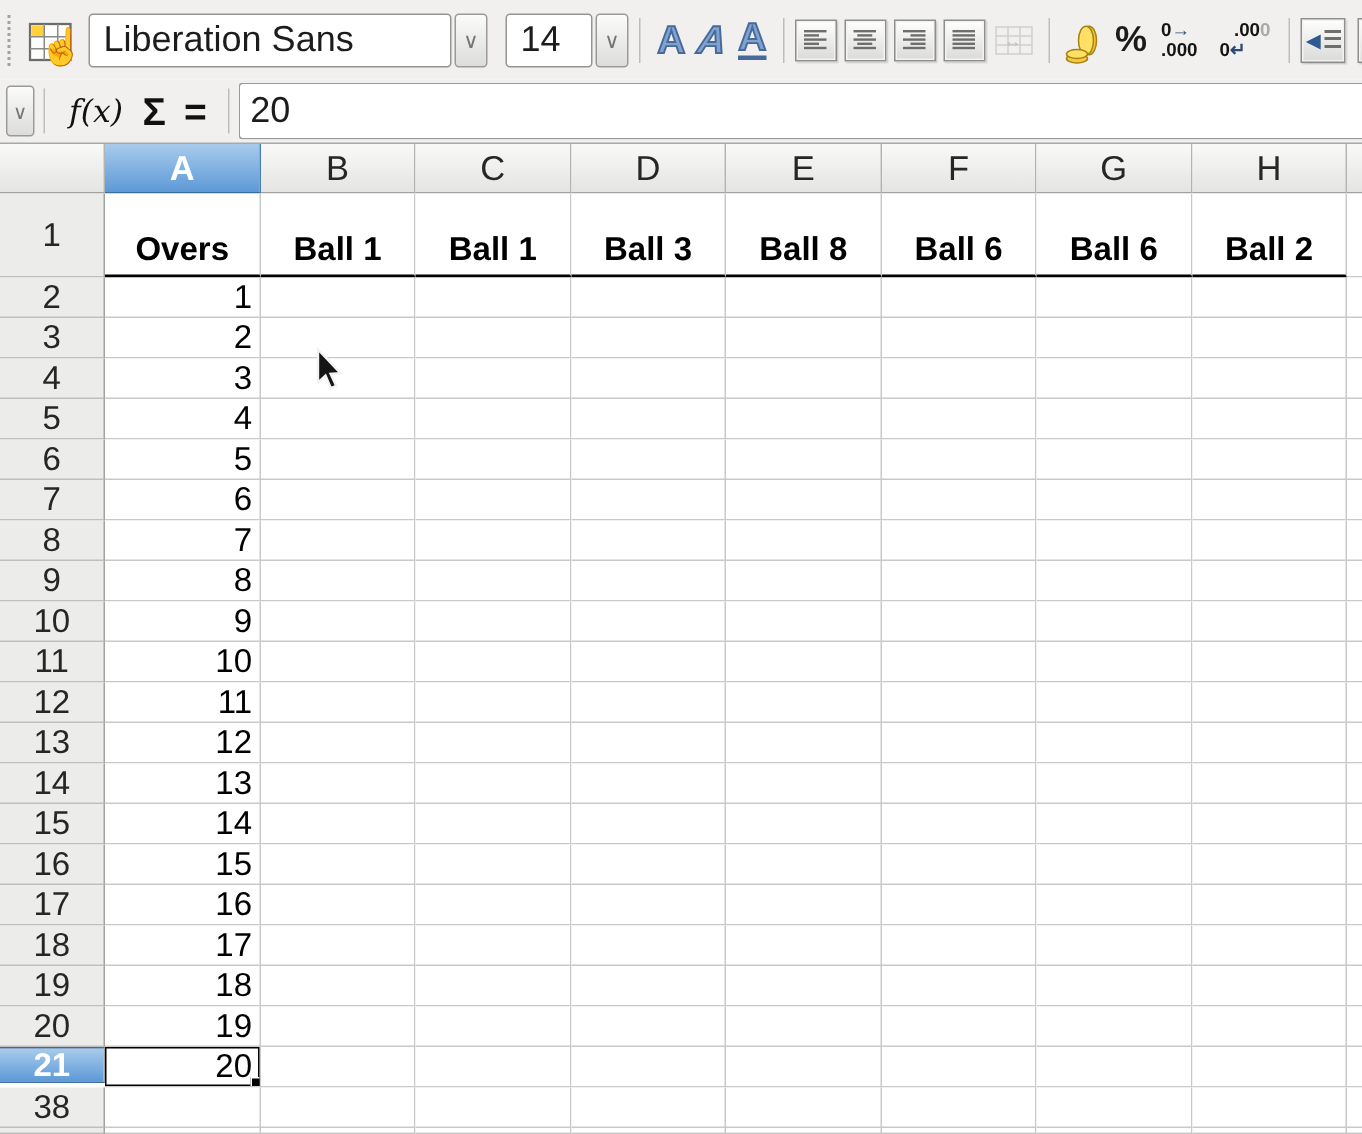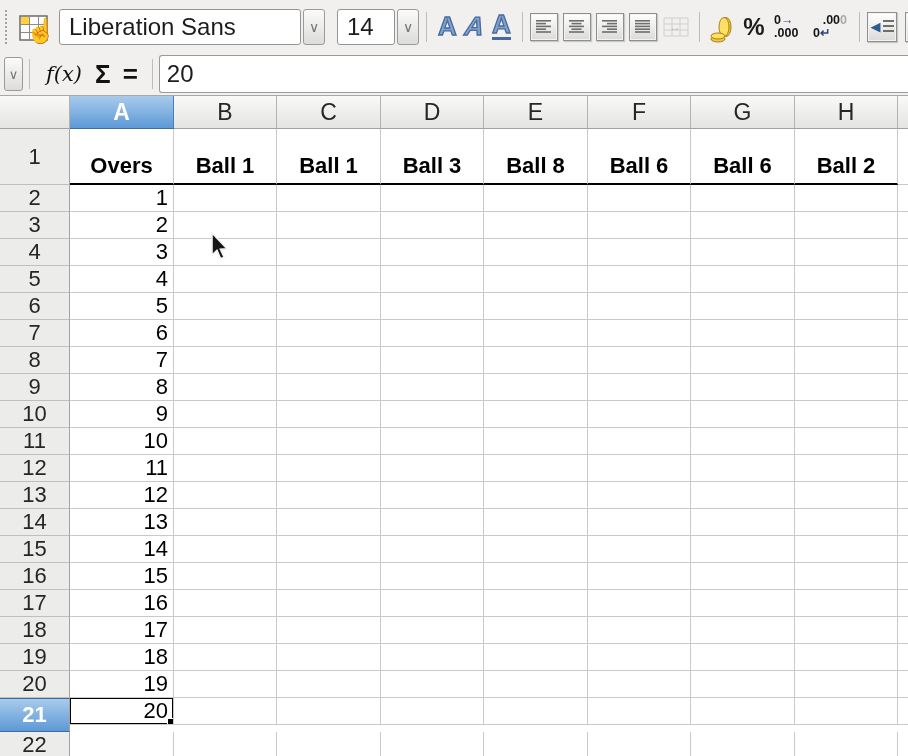--- a/index.html
+++ b/index.html
@@ -523,33 +523,33 @@
         <div class="cell" style="width: 103px; height: 27px;"></div>
         <div class="cell" style="width: 104px; height: 27px;"></div>
         <div class="cell" style="width: 103px; height: 27px;"></div>
         <div class="cell" style="width: 104px; height: 27px;"></div>
         <div class="cell" style="width: 103px; height: 27px;"></div>
         <div class="cell" style="width: 104px; height: 27px;"></div>
         <div class="cell" style="width: 103px; height: 27px;"></div>
         <div class="cell sliver" style="width: 10px; height: 27px;"></div>
       </div>
       <div class="hrow">
-        <div class="rh sel" style="width: 70px; height: 34px;">21</div>
+        <div class="rh sel" style="width: 70px; height: 24px;">21</div>
         <div class="cell num selcell" style="width: 104px; height: 27px;">20</div>
         <div class="cell" style="width: 103px; height: 27px;"></div>
         <div class="cell" style="width: 104px; height: 27px;"></div>
         <div class="cell" style="width: 103px; height: 27px;"></div>
         <div class="cell" style="width: 104px; height: 27px;"></div>
         <div class="cell" style="width: 103px; height: 27px;"></div>
         <div class="cell" style="width: 104px; height: 27px;"></div>
         <div class="cell" style="width: 103px; height: 27px;"></div>
         <div class="cell sliver" style="width: 10px; height: 27px;"></div>
       </div>
       <div class="hrow">
-        <div class="rh" style="width: 70px; height: 27px;">22</div>
+        <div class="rh" style="width: 70px; height: 27px;">38</div>
         <div class="cell num" style="width: 104px; height: 27px;"></div>
         <div class="cell" style="width: 103px; height: 27px;"></div>
         <div class="cell" style="width: 104px; height: 27px;"></div>
         <div class="cell" style="width: 103px; height: 27px;"></div>
         <div class="cell" style="width: 104px; height: 27px;"></div>
         <div class="cell" style="width: 103px; height: 27px;"></div>
         <div class="cell" style="width: 104px; height: 27px;"></div>
         <div class="cell" style="width: 103px; height: 27px;"></div>
         <div class="cell sliver" style="width: 10px; height: 27px;"></div>
       </div>

